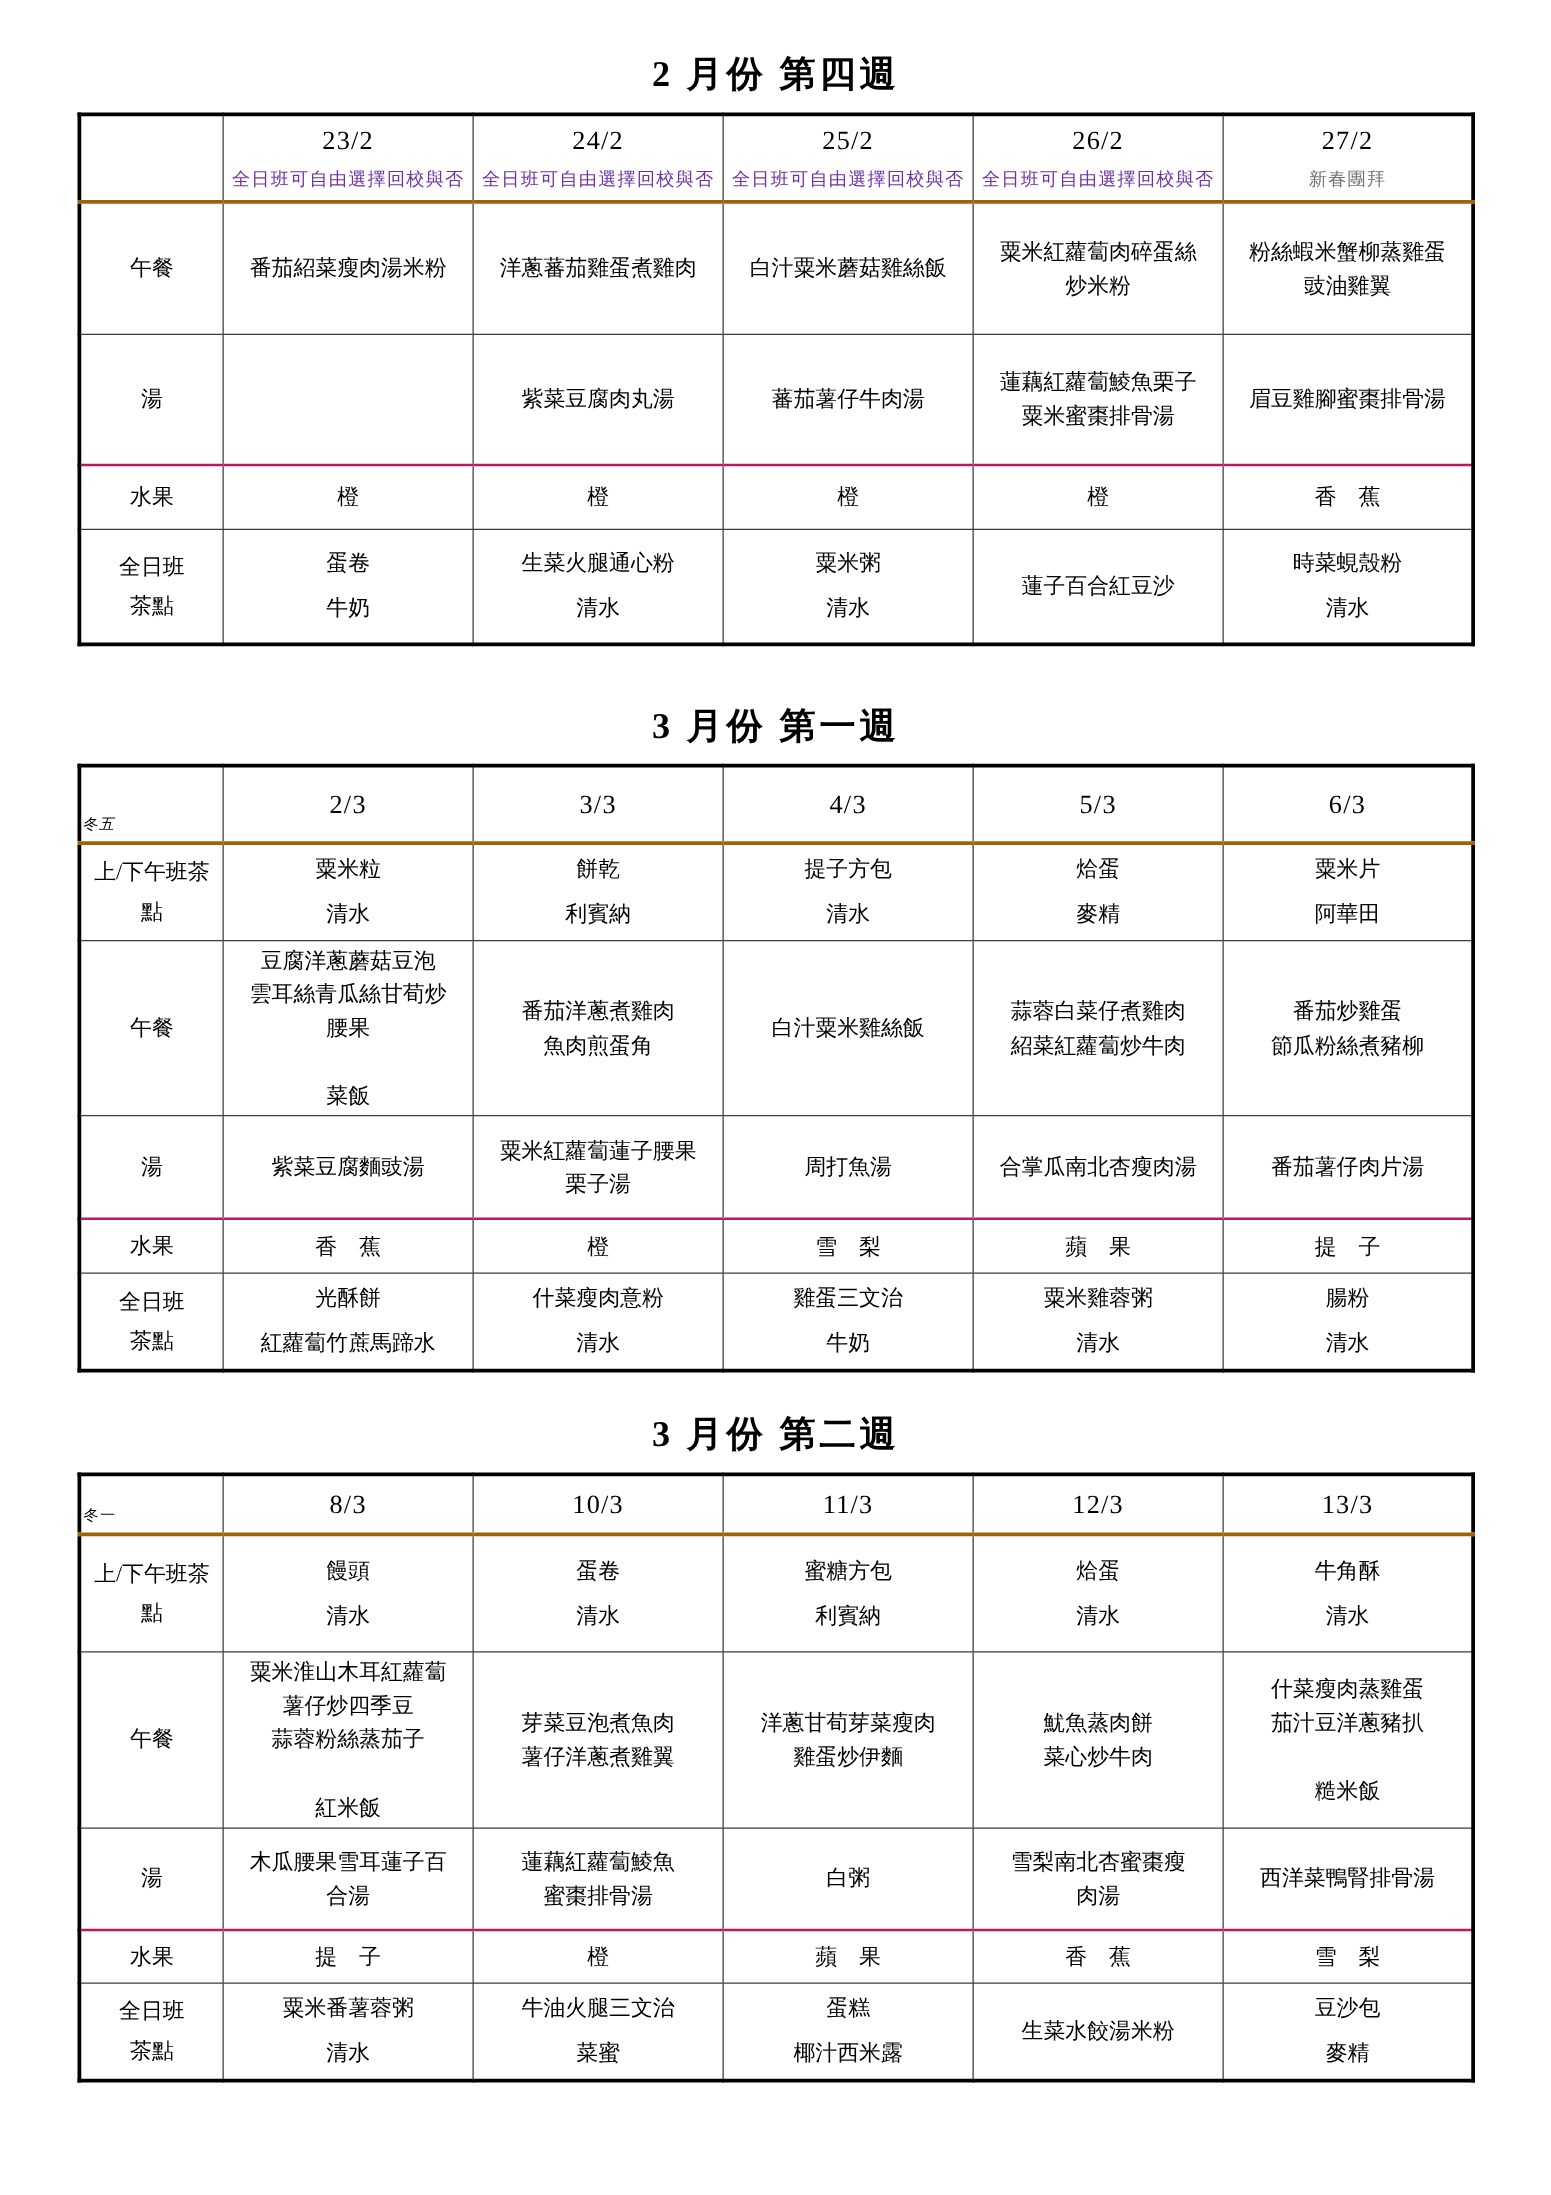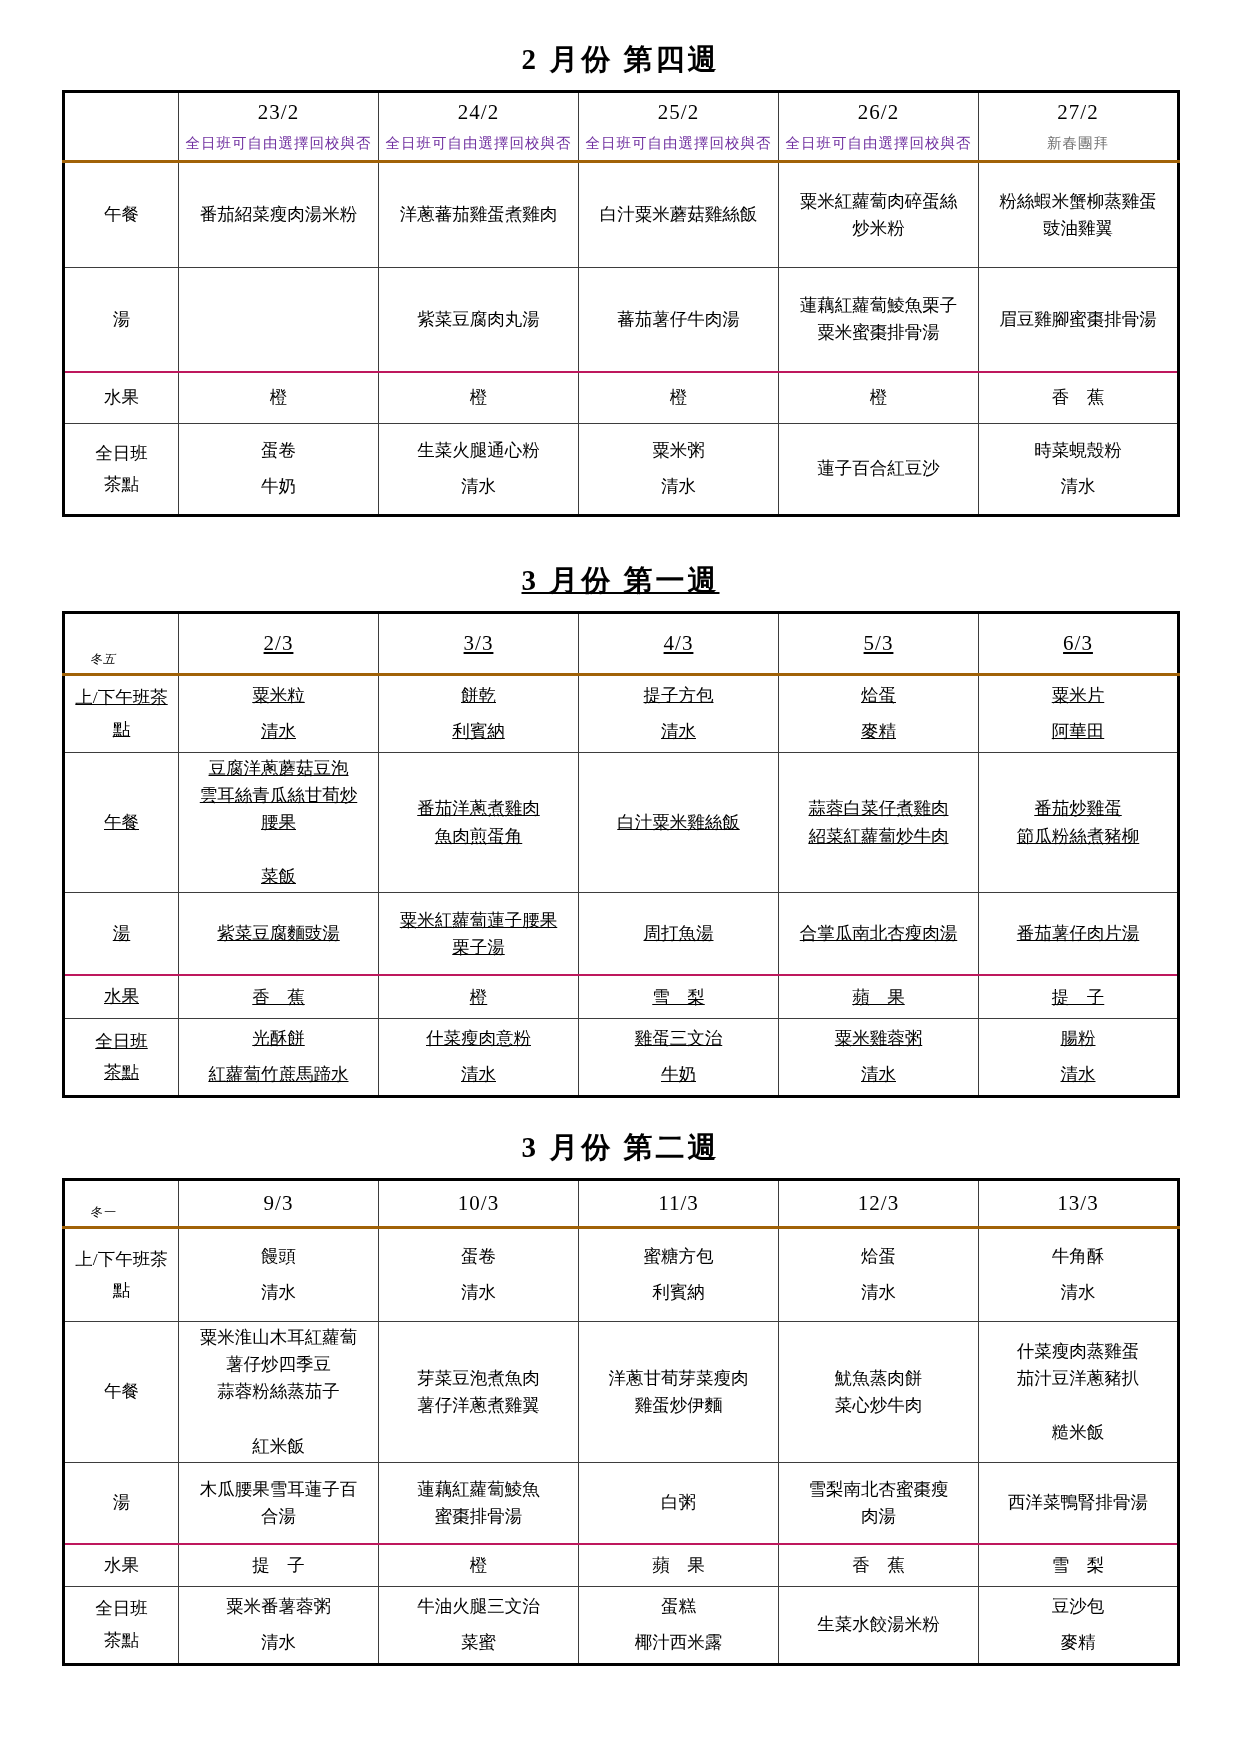--- a/index.html
+++ b/index.html
@@ -5,21 +5,21 @@
   html,body{margin:0;padding:0;background:#ffffff;}
   body{
     width:1241px;height:1756px;
     font-family:"Liberation Serif","DejaVu Serif",serif;
     color:#000;
     overflow:hidden;
   }
   .page{box-sizing:border-box;width:1241px;padding:26px 62px 0 62px;}
   .menu-section{margin:0;}
   .sec0{margin-top:14px;}
-  .sec1{margin-top:44px;text-decoration:underline;}
+  .sec1{margin-top:44px;}
   .sec2{margin-top:30px;}
   .week-title{
     text-align:center;
     font-size:29px;
     font-weight:bold;
     letter-spacing:3px;
     margin-bottom:10px;
   }
   table.menu-table{
     border-collapse:collapse;
@@ -37,21 +37,21 @@
     box-sizing:border-box;
     overflow:hidden;
   }
   .menu-table thead th{border-bottom:3px solid #a16207;}
   .menu-table col.c-label{width:115px;}
   .menu-table col.c-day{width:200px;}
   .date{font-size:21px;letter-spacing:1px;}
   .note{font-size:14.5px;margin-top:9px;letter-spacing:1px;}
   th.corner{position:relative;}
   .corner-note{
-    position:absolute;left:25px;bottom:5px;
+    position:absolute;left:1px;bottom:5px;
     font-size:12px;font-style:italic;letter-spacing:1px;
   }
   th.row-label{font-size:17.5px;white-space:pre-line;line-height:1.8;}
   td.menu-cell{font-size:17.5px;white-space:pre-line;}
   tr.r0 td,tr.r4 td{line-height:2.05;}
   tr.r1 td,tr.r2 td{line-height:1.55;}
   tr.r3 td{line-height:1.2;}
   tr.r3 td,tr.r3 th{border-top:2px solid #be185d;}
   
   .t0 thead th{height:70px;}
@@ -264,21 +264,21 @@
           <col class="c-day">
           <col class="c-day">
           <col class="c-day">
         </colgroup>
         <thead>
           <tr>
             <th class="corner">
               <span class="corner-note">冬一</span>
             </th>
             <th>
-              <div class="date">9/3</div>
+              <div class="date">8/3</div>
             </th>
             <th>
               <div class="date">10/3</div>
             </th>
             <th>
               <div class="date">11/3</div>
             </th>
             <th>
               <div class="date">12/3</div>
             </th>

